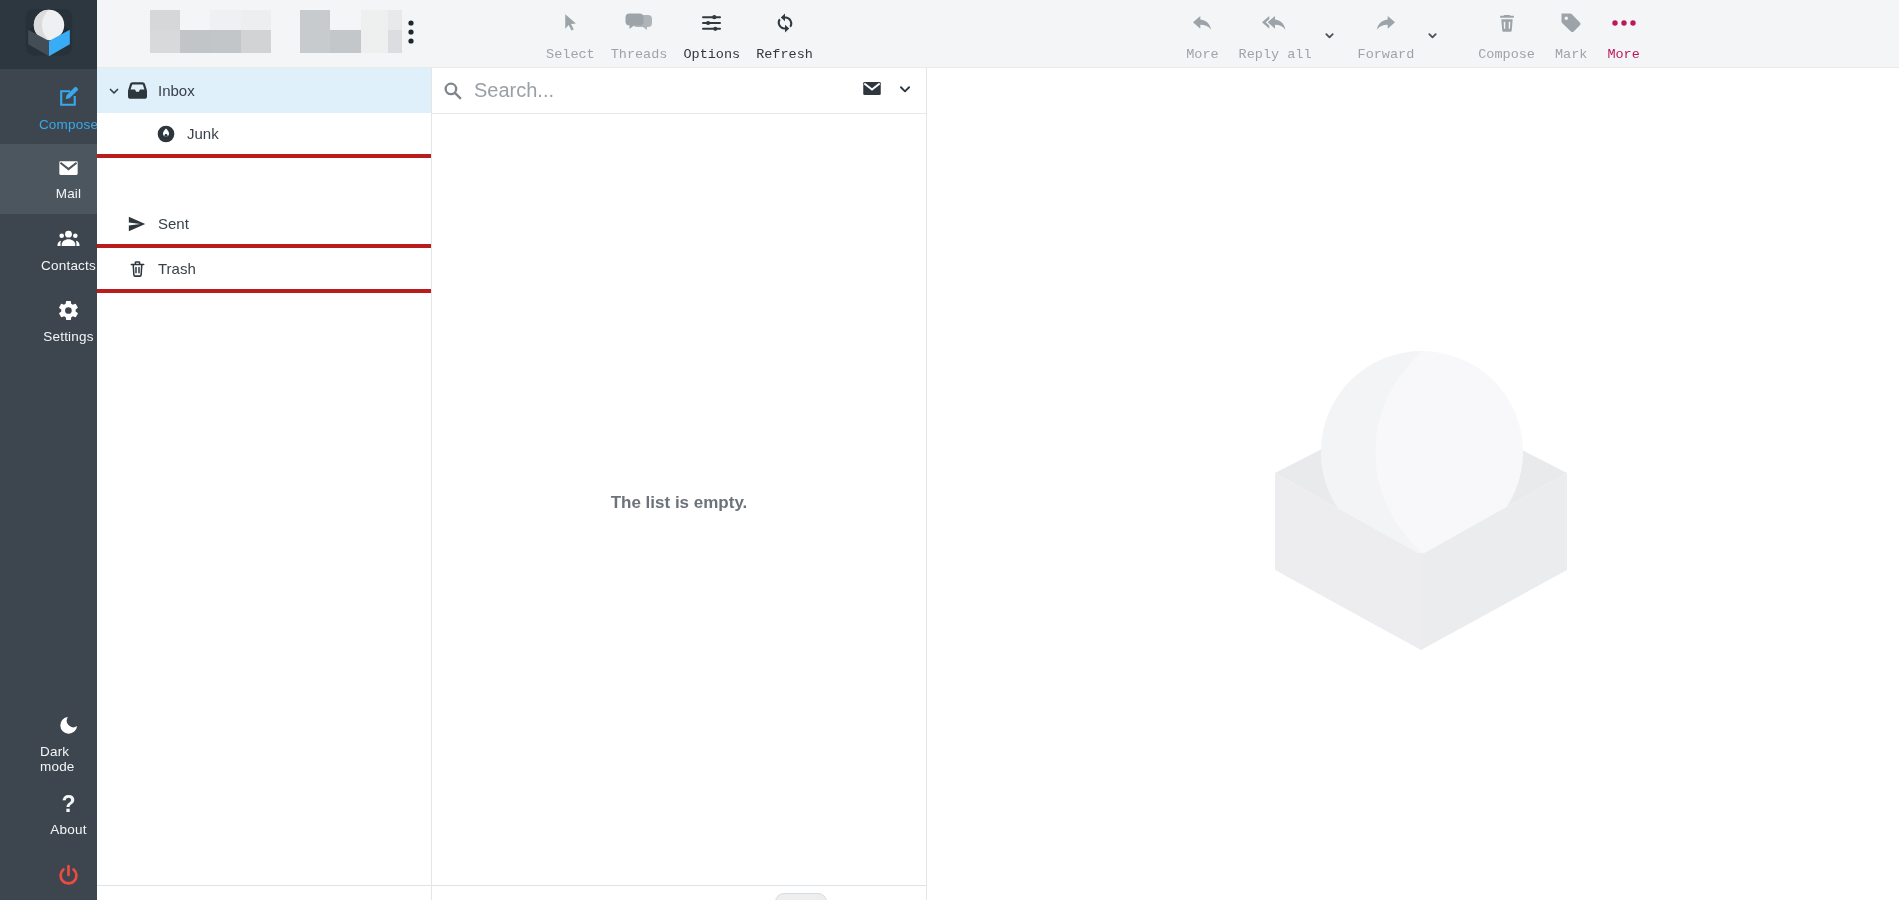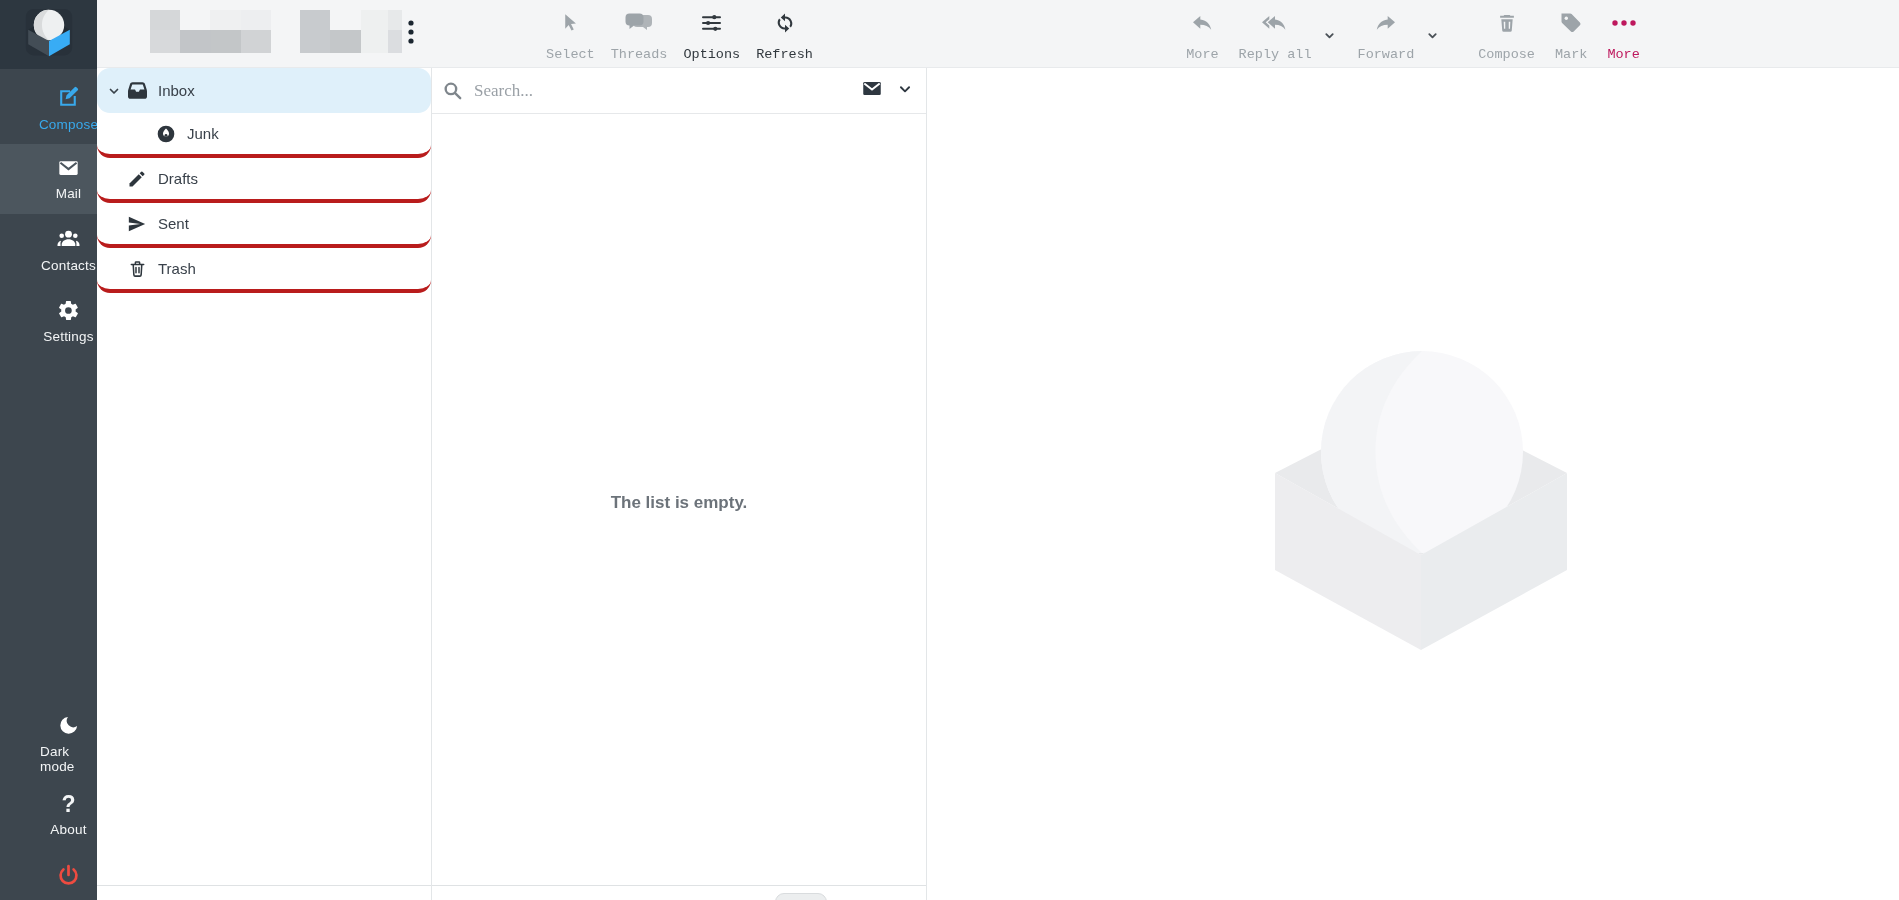--- a/index.html
+++ b/index.html
@@ -51,42 +51,42 @@
   .tb-off { color:#9da4a9; }
   .tb-more { color:#be185d; }
   .caret-btn { width:16px; height:28px; margin-left:-10px; margin-top:13px; display:flex;
                align-items:center; justify-content:center; color:#4a5157; cursor:pointer; }
   .gap-left { margin-left:18px; }
 
   
   #folders-panel { position:absolute; left:97px; top:68px; width:335px; height:832px;
                    background:#fff; border-right:1px solid #e3e6e8; }
   .folder-row { position:absolute; left:0; width:100%; height:45px; display:flex;
-                align-items:center; cursor:pointer; color:#39414a;border-radius:13px; }
+                align-items:center; cursor:pointer; color:#39414a; }
   .folder-row .fname { font-size:15px; }
   .folder-row.bordered { border-bottom:4px solid #b91c1c; }
   .folder-selected { background:#dff0fa; }
   .expander { position:absolute; left:8px; width:18px; height:18px; display:flex;
               align-items:center; justify-content:center; color:#39424a; cursor:pointer; }
   .ficon { position:absolute; left:29px; width:22px; display:flex; justify-content:center; color:#2e363d; }
   .ficon.child { left:58px; }
   .fname { position:absolute; left:61px; }
   .fname.child { left:90px; }
   .panel-footer { position:absolute; left:0; right:0; top:817px; height:15px;
                   border-top:1px solid #dfe2e4; background:#fff; }
 
   
   #list-panel { position:absolute; left:432px; top:68px; width:495px; height:832px;
                 background:#fff; border-right:1px solid #e3e6e8; }
   #search-row { position:absolute; left:0; top:0; width:100%; height:46px;
                 border-bottom:1px solid #e6e8ea; display:flex; align-items:center; }
   #search-icon-wrap { position:absolute; left:10px; color:#7f868c; display:flex; }
   .search-input { position:absolute; left:42px; width:340px; border:none; outline:none;
-                  font-size:17px; color:#5a6066; background:transparent;
-                  font-family:Liberation Serif, serif; }
+                  font-size:20px; color:#5a6066; background:transparent;
+                  font-family:Liberation Sans, sans-serif; }
   .search-input::placeholder { color:#9aa0a6; opacity:1; }
   #search-scope-btn { position:absolute; right:38px; width:32px; height:32px; display:flex;
                       align-items:center; justify-content:center; color:#2e3740; cursor:pointer; }
   #search-scope-btn .env-flap { stroke:#fff; }
   #search-dd-btn { position:absolute; right:8px; width:26px; height:32px; display:flex;
                    align-items:center; justify-content:center; color:#2e3740; cursor:pointer; }
   #empty-msg { position:absolute; left:0; top:425px; width:100%; text-align:center;
                font-size:17px; font-weight:700; color:#6c737a; }
   #page-pill { position:absolute; left:343px; top:825px; width:52px; height:18px;
                background:#eceeef; border:1px solid #d9dcde; border-radius:9px; cursor:pointer; }
@@ -359,29 +359,20 @@
       <span class="ficon child">
         <svg width="20" height="20" viewBox="0 0 24 24" fill="currentColor">
           <circle cx="12" cy="12" r="10"></circle>
           <path fill="#fff" d="M12 5.4c2.1 1.9 3.6 3.8 3.6 6.1a3.6 3.6 0 11-7.2 0c0-2.3 1.5-4.2 3.6-6.1z"></path>
           <circle cx="12" cy="13.6" r="1.7"></circle>
         </svg>
       </span>
       <span class="fname child">Junk</span>
     </div>
 
-    <div class="folder-row bordered" style="top:90px">
-      <span class="ficon">
-        <svg width="20" height="20" viewBox="0 0 24 24" fill="currentColor">
-          <path d="M3 17.4V21h3.6L17.7 9.9 14.1 6.3 3 17.4z"></path>
-          <path d="M20.7 6.9a1 1 0 000-1.4l-2.2-2.2a1 1 0 00-1.4 0l-1.9 1.9 3.6 3.6 1.9-1.9z"></path>
-        </svg>
-      </span>
-      <span class="fname">Drafts</span>
-    </div>
 
     <div class="folder-row bordered" style="top:135px">
       <span class="ficon">
         <svg width="20" height="20" viewBox="0 0 24 24" fill="currentColor">
           <path d="M2.2 20.8l19.6-8.8L2.2 3.2v6.9L16 12 2.2 13.9z"></path>
         </svg>
       </span>
       <span class="fname">Sent</span>
     </div>
 

